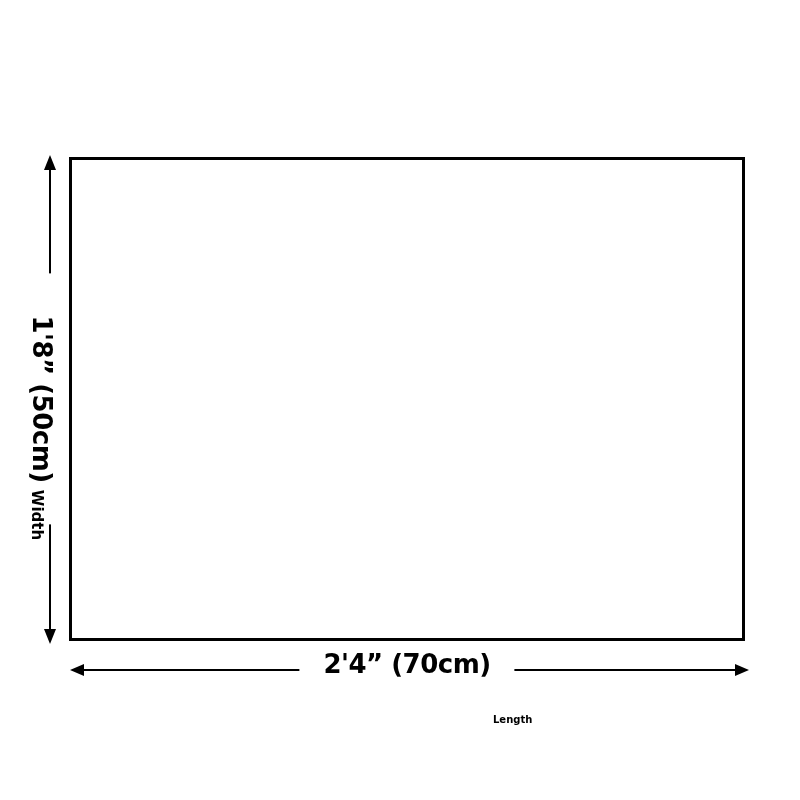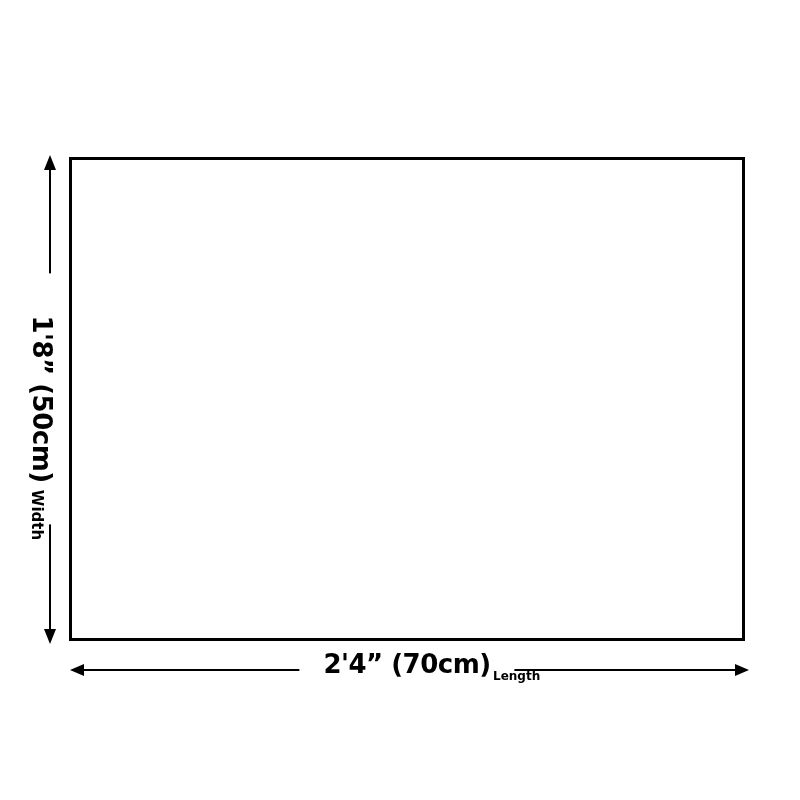--- a/index.html
+++ b/index.html
@@ -113,22 +113,22 @@
     white-space: nowrap;
   }
   .width-name {
     left: 36px;
     top: 515px;
     font-size: 15px;
     transform: translate(-50%, -50%) rotate(90deg);
   }
   .length-name {
     left: 493px;
-    top: 670px;
-    font-size: 12px;
+    top: 715px;
+    font-size: 10px;
   }
 </style>
 </head>
 <body>
 
 <div class="stage">
 
   <div class="outline-rect"></div>
 
   <div class="v-arrow">

